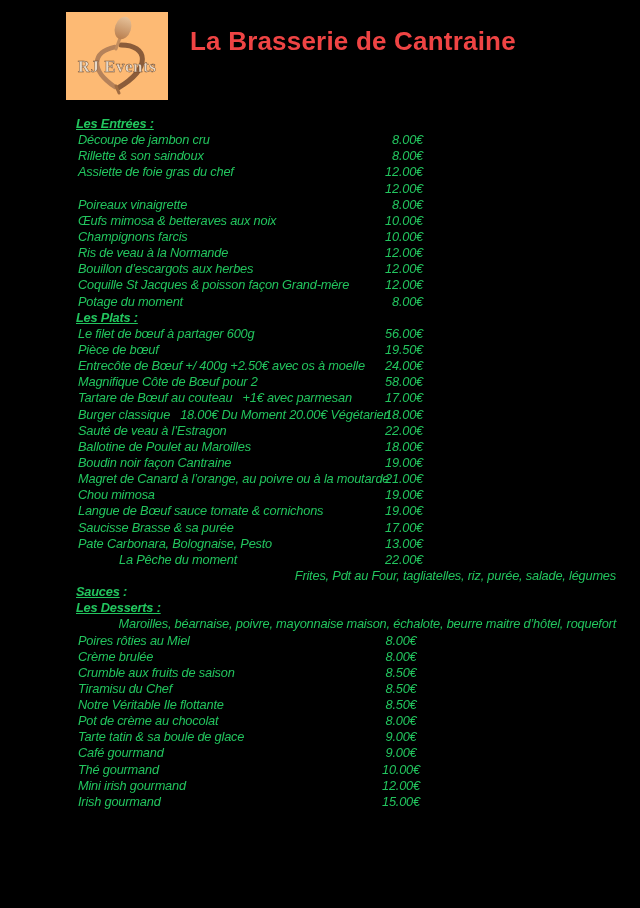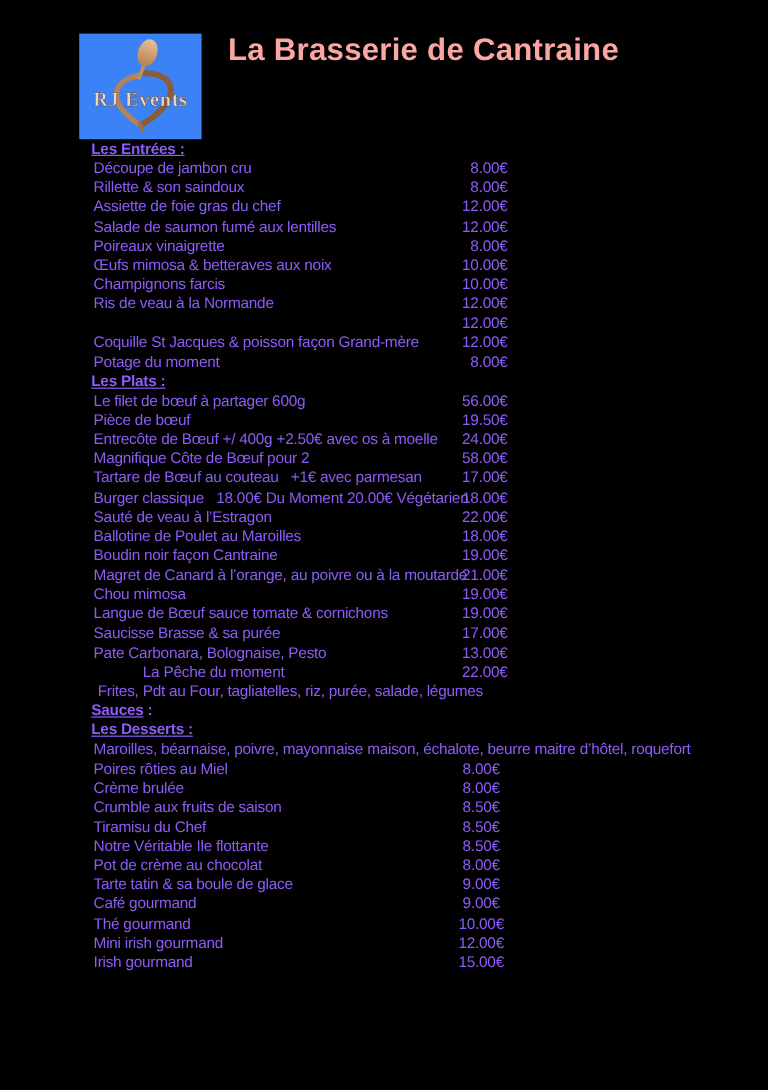--- a/index.html
+++ b/index.html
@@ -5,42 +5,43 @@
   html,body{margin:0;padding:0;background:#000;}
   .page{
     position:relative;
     width:640px;height:908px;
     background:#000;
     overflow:hidden;
     font-family:"Liberation Sans",sans-serif;
   }
   
   .logo-box{
-    position:absolute;left:66px;top:28px;width:102px;height:88px;
-    background:#3b82f6;
+    position:absolute;left:66px;top:12px;width:102px;height:88px;
+    background:#fdba74;
   }
   .logo-box svg{display:block;width:102px;height:88px;}
   .titles{
     position:absolute;left:190px;top:18px;
-    color:#fca5a5;font-weight:bold;font-size:26px;line-height:47px;
+    color:#ef4444;font-weight:bold;font-size:26px;line-height:47px;
     letter-spacing:0.2px;white-space:nowrap;
   }
   
   .menu{
     position:absolute;left:76px;top:116px;width:540px;
-    color:#8b5cf6;
+    color:#22c55e;
     font-size:12.8px;
+    font-style:italic;
     letter-spacing:-0.2px;
     line-height:16.15px;
   }
   .row{position:relative;height:16.15px;white-space:pre;}
   .section-header{font-weight:bold;}
   .section-header .u{text-decoration:underline;}
   .item .name{padding-left:2px;}
-  .note{padding-left:2px;}
+  .note{padding-left:2px;text-align:right;}
   .price{position:absolute;top:0;}
   .price.right{left:260px;width:87px;text-align:right;}
   .price.center{left:297px;width:56px;text-align:center;}
   .name.indent{padding-left:43px;margin-top:40px;}
 </style>
 </head>
 <body>
 
 <div class="page">
 
@@ -69,26 +70,26 @@
 
   <div class="titles">
     <div>La Brasserie de Cantraine</div>
   </div>
 
   <div class="menu" id="menu">
       <div class="row section-header"><span class="u">Les Entrées :</span></div>
       <div class="row item"><span class="name">Découpe de jambon cru</span><span class="price right">8.00€</span></div>
       <div class="row item"><span class="name">Rillette &amp; son saindoux</span><span class="price right">8.00€</span></div>
       <div class="row item"><span class="name">Assiette de foie gras du chef</span><span class="price right">12.00€</span></div>
-      <div class="row item"><span class="name">Salade de saumon fumé aux lentilles</span><span class="price right">12.00€</span></div>
+      <div class="row item"><span class="price right">12.00€</span></div>
       <div class="row item"><span class="name">Poireaux vinaigrette</span><span class="price right">8.00€</span></div>
       <div class="row item"><span class="name">Œufs mimosa &amp; betteraves aux noix</span><span class="price right">10.00€</span></div>
       <div class="row item"><span class="name">Champignons farcis</span><span class="price right">10.00€</span></div>
       <div class="row item"><span class="name">Ris de veau à la Normande</span><span class="price right">12.00€</span></div>
-      <div class="row item"><span class="price right">12.00€</span></div>
+      <div class="row item"><span class="name">Bouillon d’escargots aux herbes</span><span class="price right">12.00€</span></div>
       <div class="row item"><span class="name">Coquille St Jacques &amp; poisson façon Grand-mère</span><span class="price right">12.00€</span></div>
       <div class="row item"><span class="name">Potage du moment</span><span class="price right">8.00€</span></div>
       <div class="row section-header"><span class="u">Les Plats :</span></div>
       <div class="row item"><span class="name">Le filet de bœuf à partager 600g</span><span class="price right">56.00€</span></div>
       <div class="row item"><span class="name">Pièce de bœuf</span><span class="price right">19.50€</span></div>
       <div class="row item"><span class="name">Entrecôte de Bœuf +/ 400g +2.50€ avec os à moelle</span><span class="price right">24.00€</span></div>
       <div class="row item"><span class="name">Magnifique Côte de Bœuf pour 2</span><span class="price right">58.00€</span></div>
       <div class="row item"><span class="name">Tartare de Bœuf au couteau   +1€ avec parmesan</span><span class="price right">17.00€</span></div>
       <div class="row item"><span class="name">Burger classique   18.00€ Du Moment 20.00€ Végétarien</span><span class="price right">18.00€</span></div>
       <div class="row item"><span class="name">Sauté de veau à l’Estragon</span><span class="price right">22.00€</span></div>

